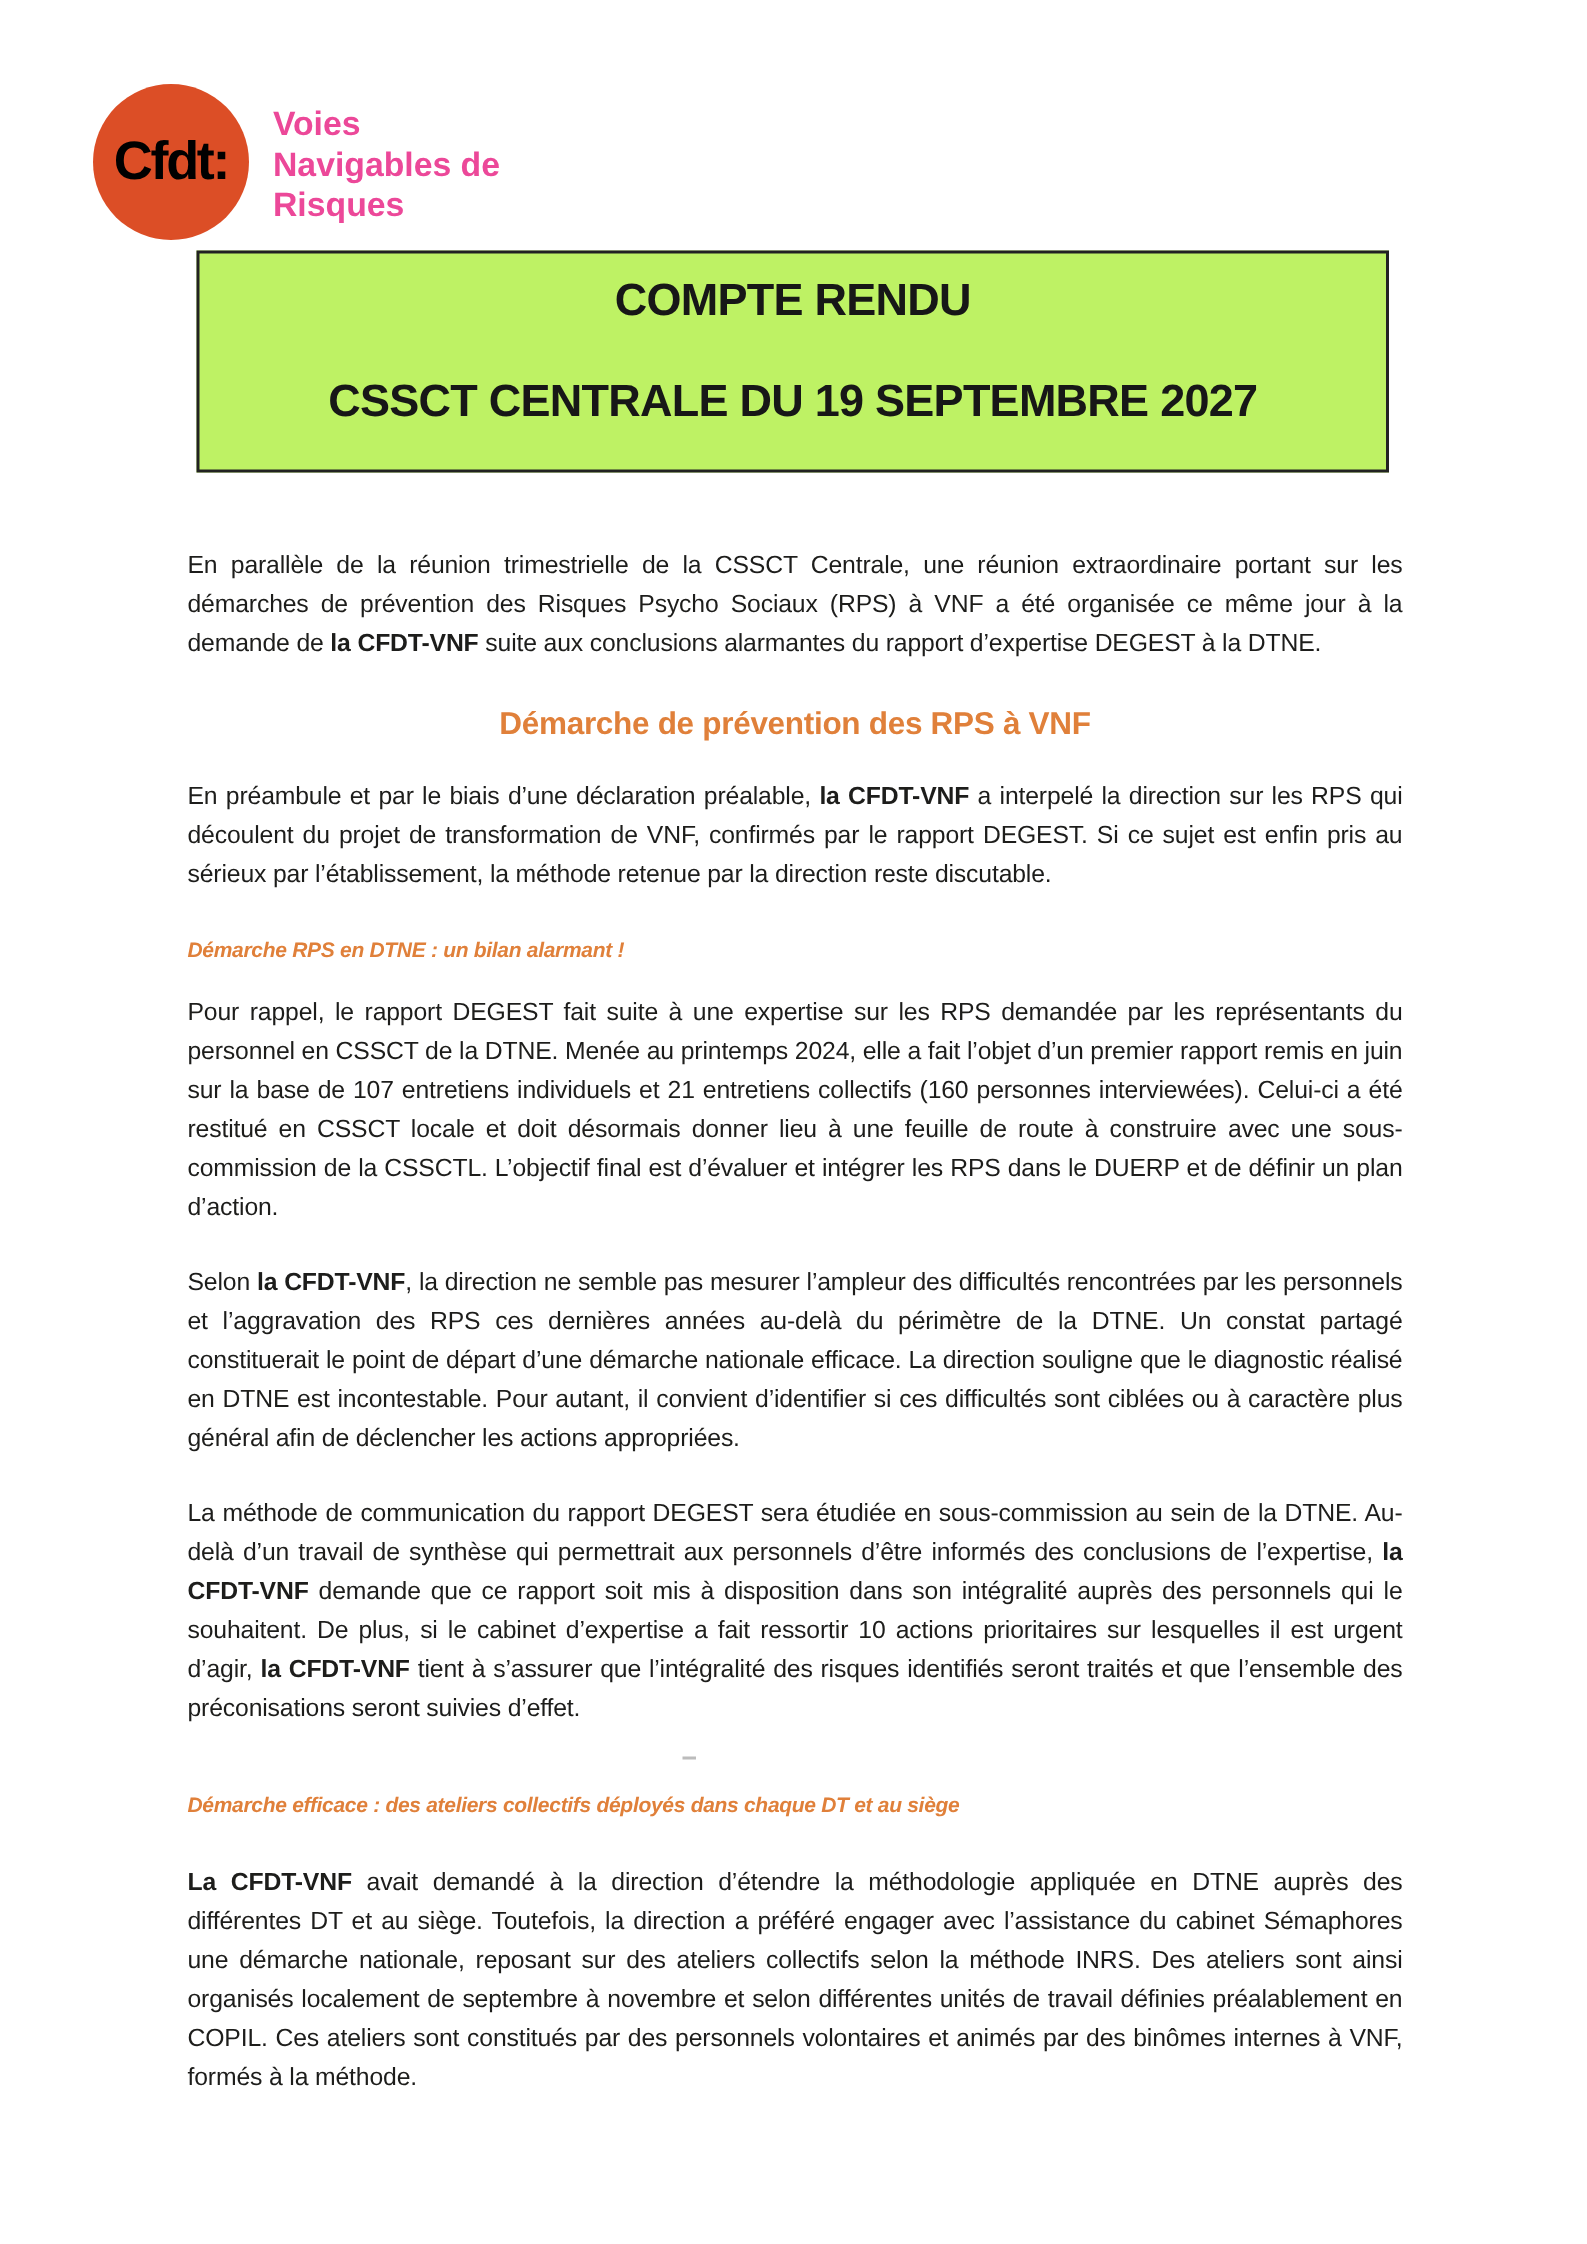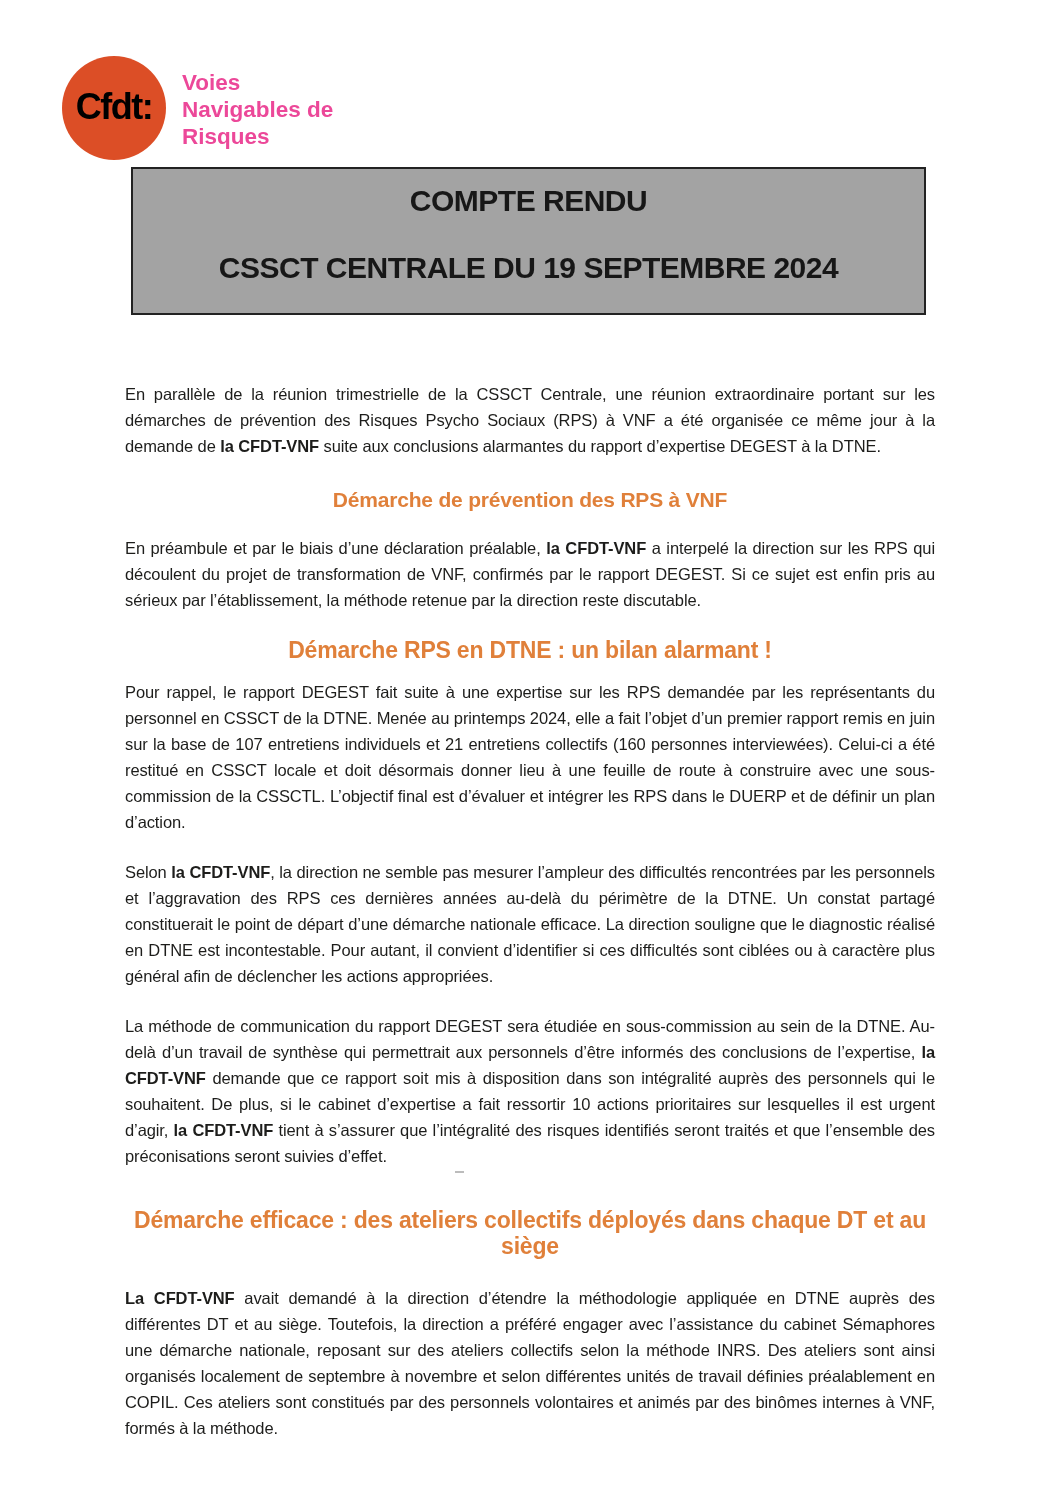--- a/index.html
+++ b/index.html
@@ -46,34 +46,34 @@
   }
   .org-name span { display: block; }
 
   
   .title-box {
     margin: 7px 0 0 131px;
     width: 795px;
     border: 2.5px solid #222222;
     text-align: center;
     padding: 15px 10px 28px;
-    background: #a3a3a3;
+    background: #bef264;
   }
   .title-box .t1, .title-box .t2 {
     margin: 0;
     font-size: 30px;
     font-weight: bold;
     color: #171717;
     letter-spacing: -0.5px;
   }
   .title-box .t2 { margin-top: 33px; }
 
   
   .content {
-    margin: 66px 123px 0 125px;
+    margin: 49px 123px 0 125px;
     width: 810px;
     text-align: justify;
     font-size: 16.5px;
     line-height: 26px;
     letter-spacing: -0.1px;
     color: #1d1d1b;
   }
   .content p { margin: 0 0 24px 0; }
   .content strong { font-weight: bold; }
 
@@ -81,25 +81,26 @@
     color: #e0803а;
     color: #e0803a;
     text-align: center;
     font-size: 21px;
     font-weight: bold;
     margin: 28px 0 22px 0;
     letter-spacing: -0.2px;
   }
   .h-sub {
     color: #e0803a;
-    text-align: center;
-    font-size: 23px;
+    text-align: left;
+    font-size: 14px;
     font-weight: bold;
     margin: 20px 0 16px 0;
     letter-spacing: -0.2px;
+    font-style: italic;
   }
   .h-sub.spaced { margin: 38px 0 26px 0; }
 
   
   .scan-artifact {
     position: absolute;
     left: 455px; top: 1171px;
     width: 9px; height: 2px;
     background: #bcbcbc;
   }
@@ -115,21 +116,21 @@
     </div>
     <div class="org-name">
       <span>Voies</span>
       <span>Navigables de</span>
       <span>Risques</span>
     </div>
   </header>
 
   <section class="title-box">
     <h1 class="t1">COMPTE RENDU</h1>
-    <h2 class="t2">CSSCT CENTRALE DU 19 SEPTEMBRE 2024</h2>
+    <h2 class="t2">CSSCT CENTRALE DU 19 SEPTEMBRE 2027</h2>
   </section>
 
   <main class="content">
 
     <p><span>En parallèle de la réunion trimestrielle de la CSSCT Centrale, une réunion extraordinaire portant sur les démarches de prévention des Risques Psycho Sociaux (RPS) à VNF a été organisée ce même jour à la demande de </span><strong>la CFDT-VNF</strong><span> suite aux conclusions alarmantes du rapport d’expertise DEGEST à la DTNE.</span></p>
 
     <h3 class="h-main">Démarche de prévention des RPS à VNF</h3>
 
     <p><span>En préambule et par le biais d’une déclaration préalable, </span><strong>la CFDT-VNF</strong><span> a interpelé la direction sur les RPS qui découlent du projet de transformation de VNF, confirmés par le rapport DEGEST. Si ce sujet est enfin pris au sérieux par l’établissement, la méthode retenue par la direction reste discutable.</span></p>
 

